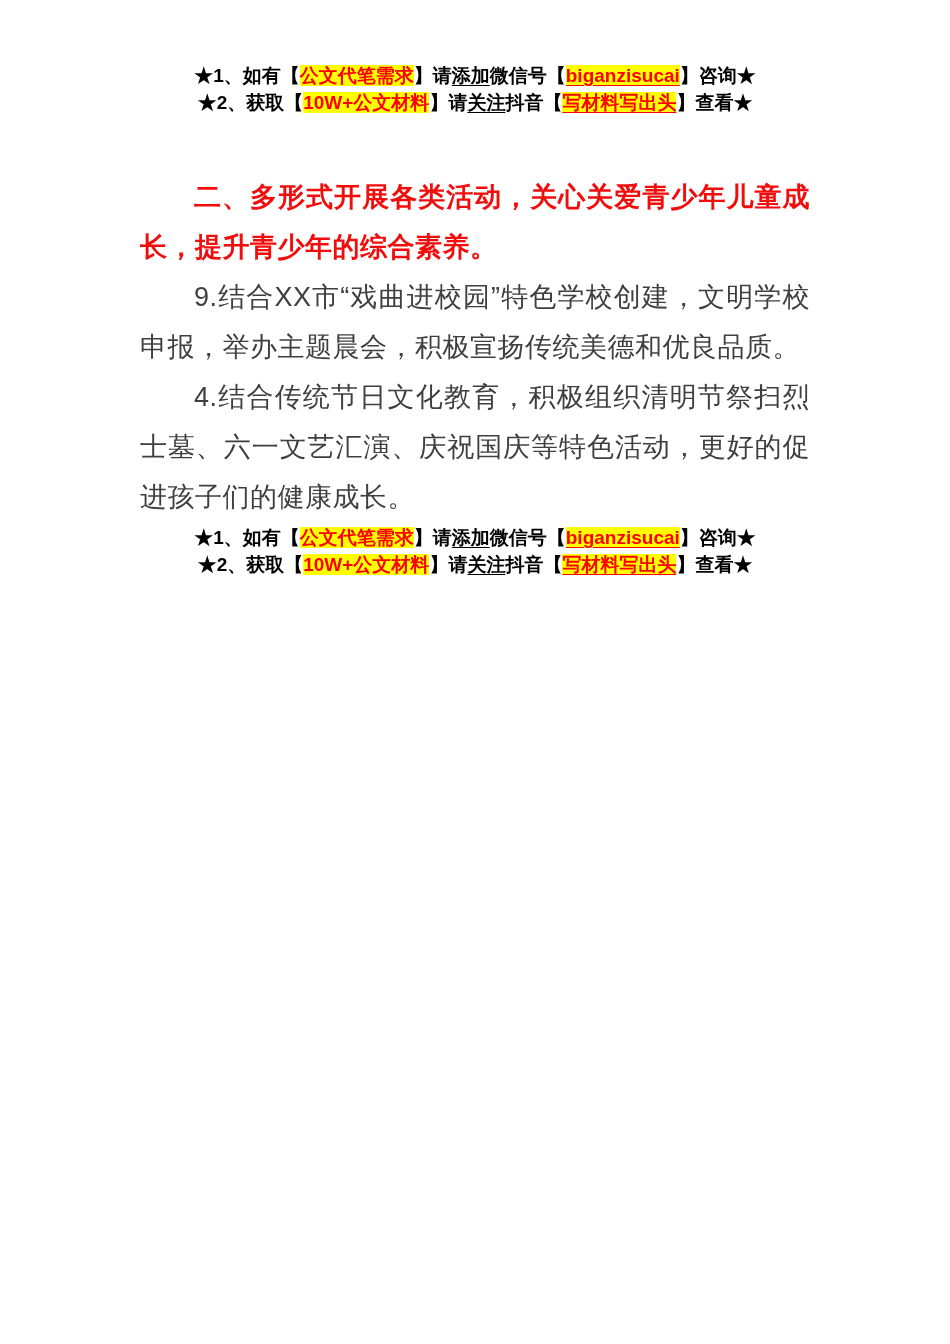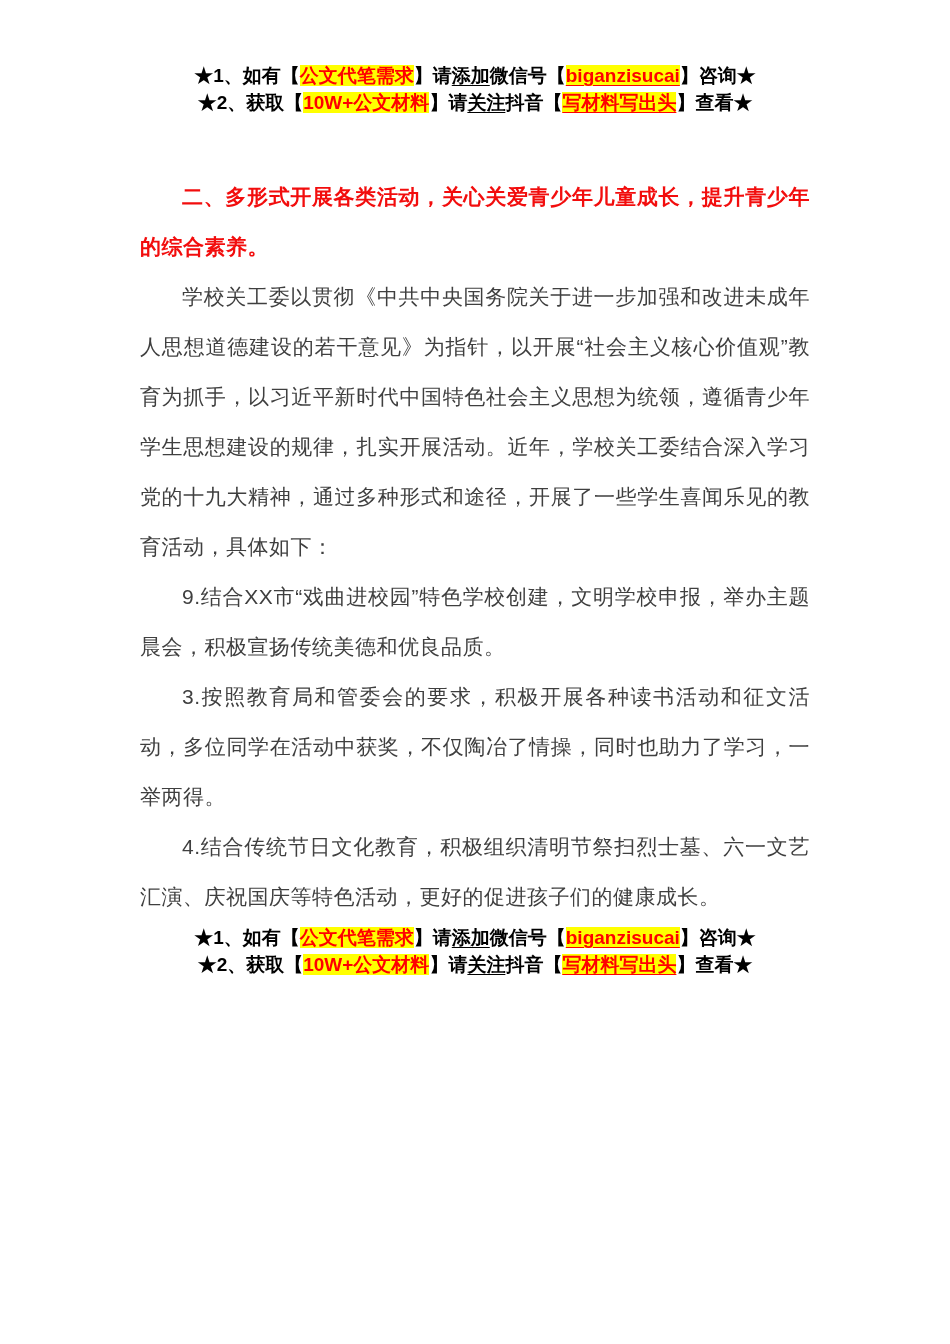--- a/index.html
+++ b/index.html
@@ -30,21 +30,21 @@
   .promo .hl {
     background: #ffff00;
     color: #ff0000;
   }
   .promo .ul {
     text-decoration: underline;
     text-underline-offset: 3px;
   }
   .content {
     margin-top: 56px;
-    font-size: 21px;
+    font-size: 27px;
     line-height: 50px;
     text-align: justify;
     color: #3f3f3f;
     letter-spacing: 0.5px;
   }
   .content p {
     margin: 0;
     text-indent: 2em;
   }
   .content p.heading {
@@ -60,23 +60,21 @@
 
 <div class="page">
 
   <div class="promo promo-top">
     <div class="promo-line"><span class="seg">★1、如有【</span><span class="seg hl">公文代笔需求</span><span class="seg">】请</span><span class="seg ul">添加</span><span class="seg">微信号【</span><span class="seg hl ul">biganzisucai</span><span class="seg">】咨询★</span></div>
     <div class="promo-line"><span class="seg">★2、获取【</span><span class="seg hl">10W+公文材料</span><span class="seg">】请</span><span class="seg ul">关注</span><span class="seg">抖音【</span><span class="seg hl ul">写材料写出头</span><span class="seg">】查看★</span></div>
   </div>
 
   <div class="content">
     <p class="heading">二、多形式开展各类活动，关心关爱青少年儿童成长，提升青少年的综合素养。</p>
-    <p>学校关工委以贯彻《中共中央国务院关于进一步加强和改进未成年人思想道德建设的若干意见》为指针，以开展“社会主义核心价值观”教育为抓手，以习近平新时代中国特色社会主义思想为统领，遵循青少年学生思想建设的规律，扎实开展活动。近年，学校关工委结合深入学习党的十九大精神，通过多种形式和途径，开展了一些学生喜闻乐见的教育活动，具体如下：</p>
     <p>9.结合XX市“戏曲进校园”特色学校创建，文明学校申报，举办主题晨会，积极宣扬传统美德和优良品质。</p>
-    <p>3.按照教育局和管委会的要求，积极开展各种读书活动和征文活动，多位同学在活动中获奖，不仅陶冶了情操，同时也助力了学习，一举两得。</p>
     <p>4.结合传统节日文化教育，积极组织清明节祭扫烈士墓、六一文艺汇演、庆祝国庆等特色活动，更好的促进孩子们的健康成长。</p>
   </div>
 
   <div class="promo promo-bottom">
     <div class="promo-line"><span class="seg">★1、如有【</span><span class="seg hl">公文代笔需求</span><span class="seg">】请</span><span class="seg ul">添加</span><span class="seg">微信号【</span><span class="seg hl ul">biganzisucai</span><span class="seg">】咨询★</span></div>
     <div class="promo-line"><span class="seg">★2、获取【</span><span class="seg hl">10W+公文材料</span><span class="seg">】请</span><span class="seg ul">关注</span><span class="seg">抖音【</span><span class="seg hl ul">写材料写出头</span><span class="seg">】查看★</span></div>
   </div>
 
 </div>
 

